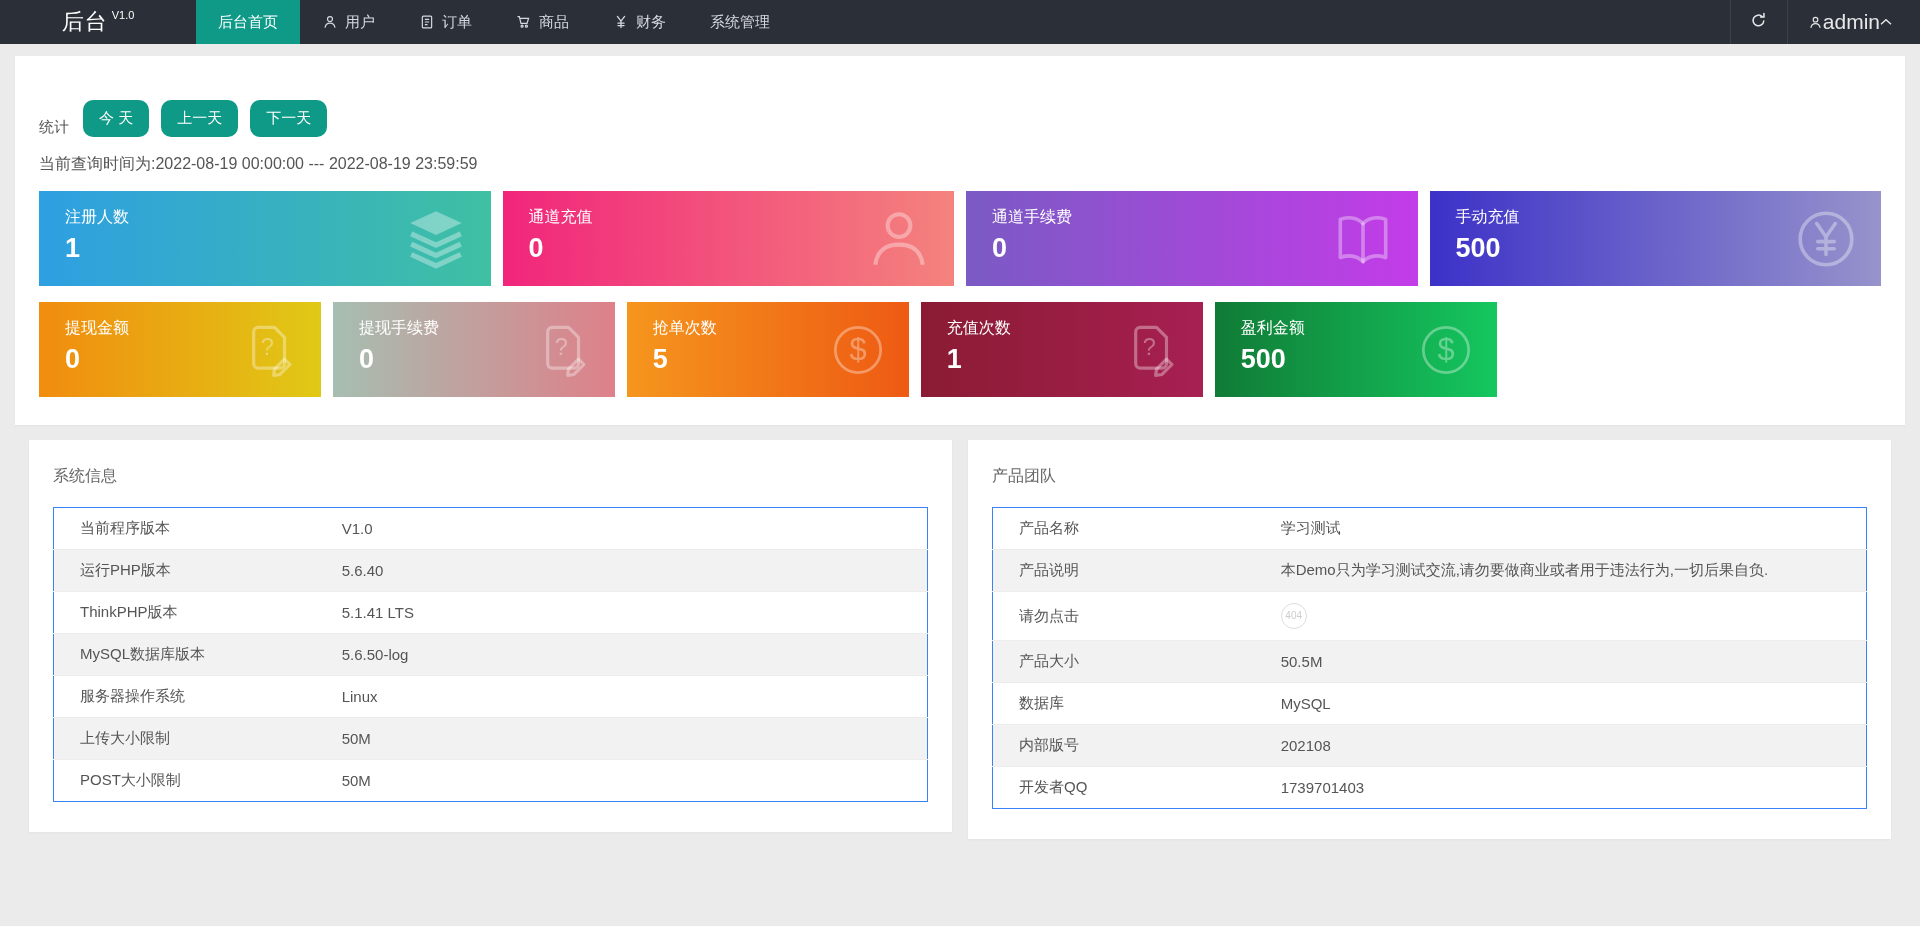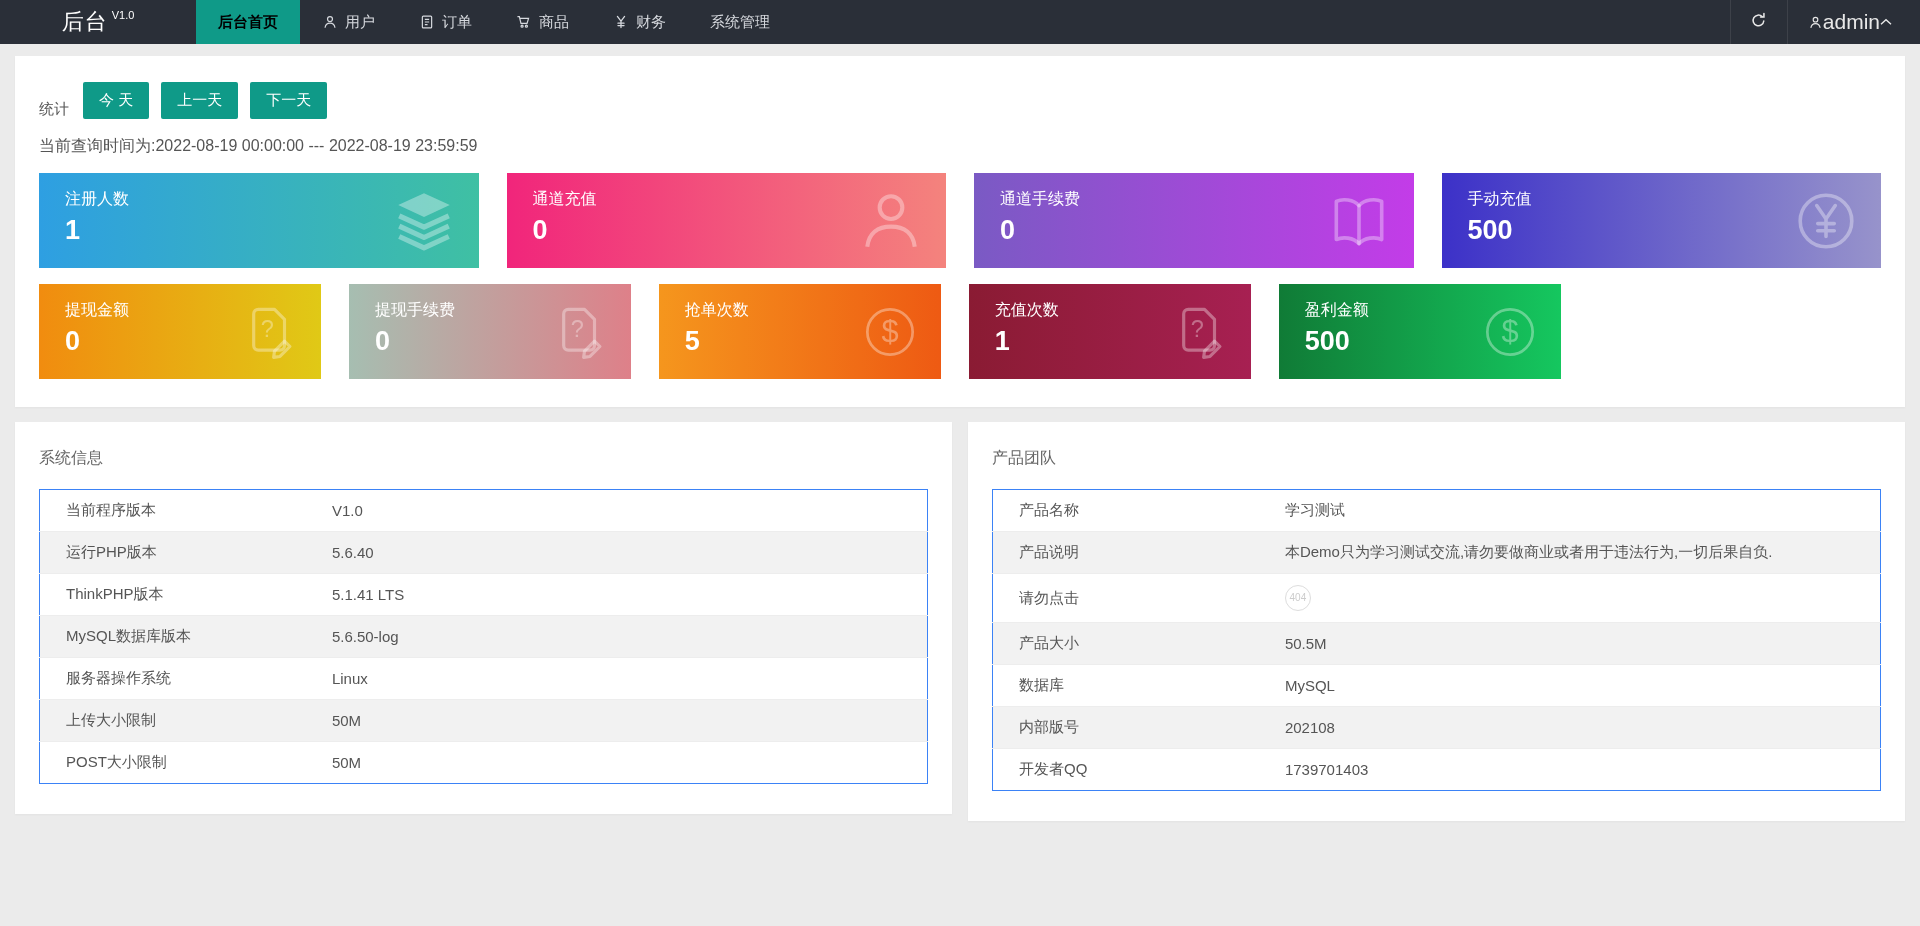--- a/index.html
+++ b/index.html
@@ -11,52 +11,52 @@
     overflow: hidden;
   }
 
   
   .navbar { height: 44px; background: var(--nav-bg, #2a2f38); display: flex; align-items: stretch; color: #e8e8e8; }
   .brand { width: 196px; display: flex; align-items: center; justify-content: center; color: #fff; cursor: pointer; border-radius: 11px; }
   .brand-text { font-size: 22px; letter-spacing: 1px; }
   .brand-ver { font-size: 11px; margin-left: 4px; transform: translateY(-7px); }
   .nav { display: flex; align-items: stretch; }
   .nav-item { display: flex; align-items: center; gap: 7px; padding: 0 22px; font-size: 15px; cursor: pointer; color: #d6d9de; }
-  .nav-item.active { background: var(--accent, #0f9a88); color: #000000; font-weight: bold; }
+  .nav-item.active { background: var(--accent, #0f9a88); color: #ffffff; }
   .nav-item .icon { display: flex; }
   .nav-item .icon svg { width: 16px; height: 16px; display: block; }
   .nav-right { margin-left: auto; display: flex; align-items: stretch; }
   .icon-btn { width: 58px; display: flex; align-items: center; justify-content: center;
     border-left: 1px solid rgba(255,255,255,.09); border-right: 1px solid rgba(255,255,255,.09); cursor: pointer; }
   .icon-btn svg { width: 17px; height: 17px; }
   .user-menu { display: flex; align-items: center; padding: 0 28px 0 20px; font-size: 21px; cursor: pointer; }
   .user-menu .icon { display: flex; }
   .user-menu .icon svg { width: 15px; height: 15px; }
   .user-menu .caret svg { width: 12px; height: 8px; }
 
   
   .stats-panel { margin: 12px 15px 0; background: #fff; padding: 26px 24px 28px; box-shadow: 0 1px 2px rgba(0,0,0,.04); }
   .stats-header { display: flex; align-items: flex-end; gap: 6px; }
   .stats-label { font-size: 15px; color: #555; margin-right: 8px; }
   .stat-btn { background: var(--accent, #0f9a88); color: #fff; border: none; font-size: 15px;
-    padding: 9px 16px; margin-right: 12px; border-radius: 2px; cursor: pointer; font-family: inherit; }
+    padding: 9px 16px; margin-right: 12px; border-radius: 10px; cursor: pointer; font-family: inherit; margin-top: 18px; }
   .query-time { margin-top: 17px; font-size: 16px; color: #555; }
 
-  .cards { display: flex; gap: 28px; margin-top: 16px; }
+  .cards { display: flex; gap: 12px; margin-top: 16px; }
   .card { position: relative; height: 95px; color: #fff; padding: 16px 26px; overflow: hidden; }
   .cards.row1 .card { flex: 1; }
   .cards.row2 .card { width: calc((100% - 80px) / 6.25); }
   .card-label { font-size: 16px; }
   .card-value { font-size: 27px; font-weight: bold; margin-top: 5px; }
   .card-icon { position: absolute; right: 22px; top: 50%; transform: translateY(-50%); color: rgba(255,255,255,.35); display: flex; }
   .cards.row1 .card-icon svg { width: 66px; height: 66px; }
   .cards.row2 .card-icon svg { width: 58px; height: 58px; }
 
   
-  .bottom { margin: 15px 15px 0; display: grid; grid-template-columns: 1fr 1fr; gap: 16px; align-items: start; }
+  .bottom { margin: 15px 29px 0; display: grid; grid-template-columns: 1fr 1fr; gap: 16px; align-items: start; }
   .info-panel { background: #fff; padding: 26px 24px 30px; box-shadow: 0 1px 2px rgba(0,0,0,.04); }
   .panel-title { font-size: 16px; color: #666; }
   .info-table { width: 100%; margin-top: 20px; border-collapse: collapse; border: 1px solid #3b82f6; font-size: 15px; color: #555; }
   .info-table td { padding: 11px 12px 11px 26px; border-bottom: 1px solid #ededed; }
   .info-table tr:nth-child(even) { background: #f2f2f2; }
   .info-table tr:last-child td { border-bottom: none; }
   .info-table td.k { width: 30%; }
   .badge-404 { display: inline-block; width: 26px; height: 26px; line-height: 24px; border: 1px solid #ddd;
     border-radius: 50%; text-align: center; font-size: 10px; color: #ccc; cursor: pointer; background: #fff; }
 </style>

